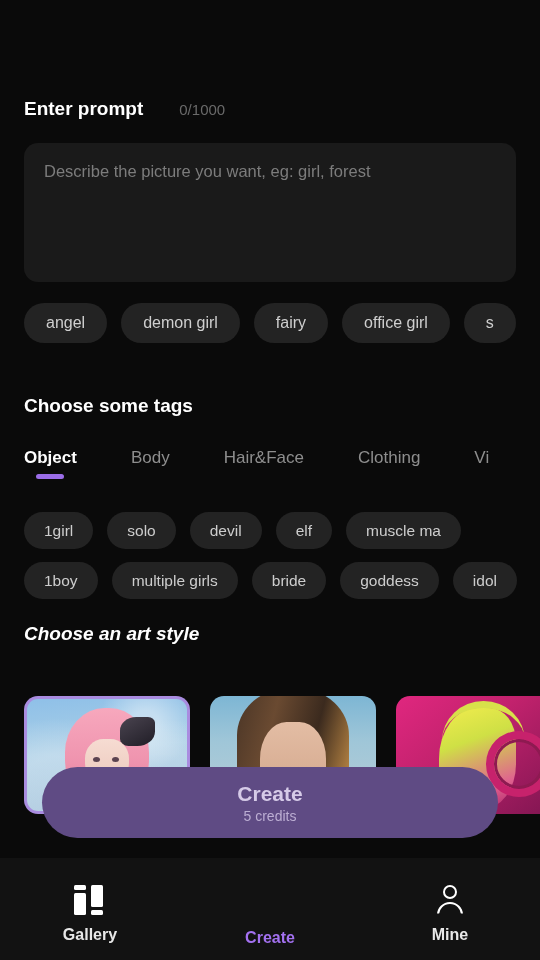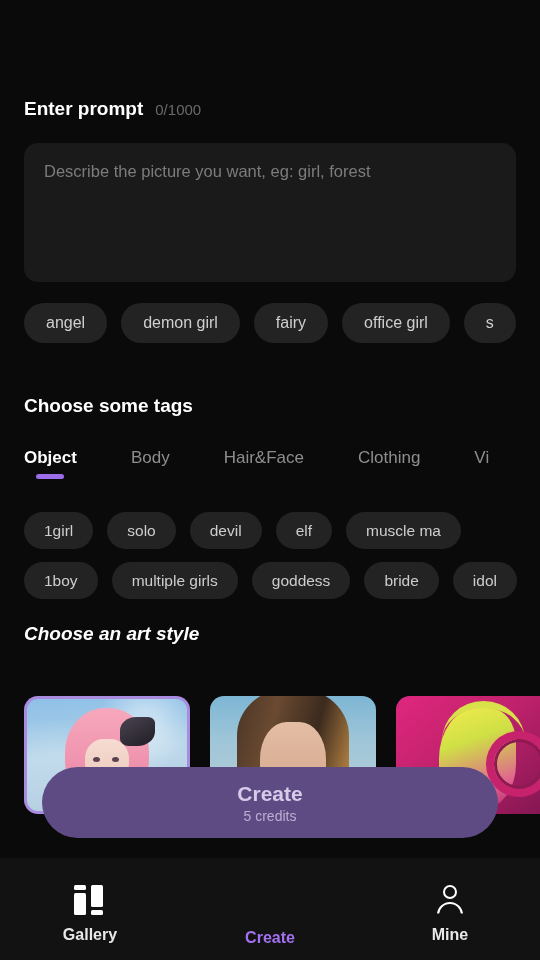--- a/index.html
+++ b/index.html
@@ -39,21 +39,21 @@
     width:8px; height:8px; background:#3a2a14; transform:rotate(45deg); border-radius:1px;
   }
   .credits-value { font-size:19px; color:#f3ece2; font-weight:500; }
 
   
   .section-label { font-size:19px; font-weight:bold; color:#ffffff; }
   .prompt-head {
     position:absolute; top:98px; left:24px;
     display:flex; align-items:baseline; gap:12px;
   }
-  .prompt-counter { font-size:15px; color:#6a6a6a; }
+  .prompt-counter { font-size:15px; color:#6a6a6a;margin-left:24px; }
 
   
   .prompt-box {
     position:absolute; top:143px; left:24px;
     width:492px; height:139px;
     background:#1a1a1a; border-radius:14px;
     padding:17px 20px;
   }
   .prompt-box textarea {
     width:100%; height:100%;
@@ -286,22 +286,22 @@
     <div class="tag-row">
       <div class="tag">1girl</div>
       <div class="tag">solo</div>
       <div class="tag">devil</div>
       <div class="tag">elf</div>
       <div class="tag">muscle ma</div>
     </div>
     <div class="tag-row">
       <div class="tag">1boy</div>
       <div class="tag">multiple girls</div>
+      <div class="tag">bride</div>
       <div class="tag">goddess</div>
-      <div class="tag">bride</div>
       <div class="tag">idol</div>
     </div>
   </div>
 
   <div class="section-label style-title">Choose an art style</div>
 
   <div class="style-row">
     <div class="style-card selected">
       <div class="thumb thumb-anime">
         <span class="hair"></span>

